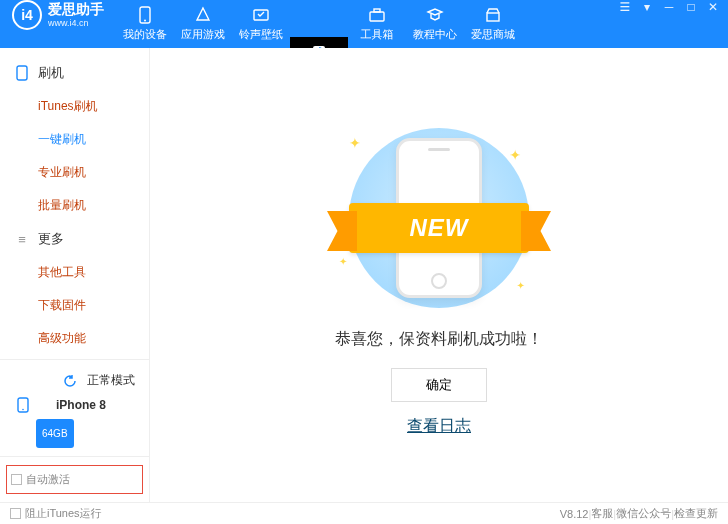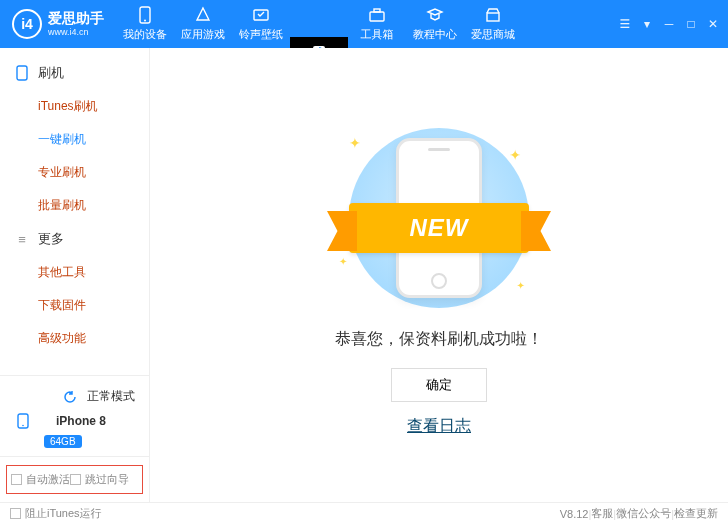--- a/index.html
+++ b/index.html
@@ -1,18 +1,18 @@
 <!DOCTYPE html>
 <html><head>
 <meta charset="utf-8">
 <style>
 * { margin: 0; padding: 0; box-sizing: border-box; }
 body { font-family: "Microsoft YaHei", Arial, sans-serif; font-size: 12px; color: #333; background: #fff; width: 728px; height: 524px; overflow: hidden; }
 
-.header { background: #1c8aff; height: 48px; display: flex; align-items: center; color: #fff; }
+.header { background: #1c8aff; height: 48px; display: flex; align-items: flex-start; color: #fff; }
 .logo-area { display: flex; align-items: center; padding: 0 12px; }
 .logo-circle { width: 30px; height: 30px; border: 2px solid #fff; border-radius: 50%; display: flex; align-items: center; justify-content: center; font-weight: bold; font-size: 14px; margin-right: 6px; }
 .logo-text { line-height: 1.2; }
 .logo-text .cn { font-size: 14px; font-weight: bold; }
 .logo-text .url { font-size: 9px; opacity: 0.9; }
 
 .nav { display: flex; flex: 1; height: 100%; }
 .nav-item { width: 58px; height: 100%; display: flex; flex-direction: column; align-items: center; justify-content: center; cursor: pointer; }
 .nav-item.active { background: #000000; margin-top: 37px; }
 .nav-item .ico { width: 18px; height: 18px; margin-bottom: 3px; display: flex; align-items: center; justify-content: center; }
@@ -28,21 +28,21 @@
 .sb-group-h { display: flex; align-items: center; padding: 8px 14px; color: #333; font-size: 13px; }
 .sb-group-h .gicon { width: 16px; margin-right: 8px; display: flex; align-items: center; justify-content: center; color: #1c8aff; }
 .sb-item { padding: 8px 14px 8px 38px; font-size: 12px; color: #c2410c; cursor: pointer; }
 .sb-item.active { color: #1c8aff; }
 
 .sb-status { border-top: 1px solid #eee; padding: 8px 10px; }
 .status-row { display: flex; align-items: center; padding: 4px 4px; justify-content: flex-end; }
 .status-row .sicon { width: 18px; margin-right: 8px; color: #1c8aff; display: flex; align-items: center; justify-content: center; }
 .device-row { display: flex; align-items: center; padding: 4px 4px; gap: 16px; }
 .device-row .sicon { width: 18px; margin-right: 8px; color: #1c8aff; display: flex; align-items: center; justify-content: center; }
-.storage-badge { display: inline-block; background: #1c8aff; color: #fff; font-size: 10px; padding: 1px 6px; border-radius: 3px; margin-left: 34px; margin-top: 2px; }
+.storage-badge { display: inline-block; background: #1c8aff; color: #fff; font-size: 10px; padding: 9px 6px; border-radius: 3px; margin-left: 26px; margin-top: 2px; }
 
 .sb-bottom { border-top: 1px solid #eee; padding: 8px 6px; }
 .red-box { border: 1.5px solid #e74c3c; padding: 6px 4px; display: flex; align-items: center; }
 .chk { display: flex; align-items: center; font-size: 11px; color: #888; cursor: pointer; }
 .chk-box { width: 11px; height: 11px; border: 1px solid #bbb; margin-right: 4px; background: #fff; }
 
 .main { flex: 1; display: flex; flex-direction: column; align-items: center; justify-content: center; background: #fff; position: relative; padding-top: 10px; }
 .illus { width: 260px; height: 190px; position: relative; margin-bottom: 16px; }
 .circle-bg { position: absolute; left: 50%; top: 50%; transform: translate(-50%,-50%); width: 180px; height: 180px; border-radius: 50%; background: radial-gradient(circle at 50% 45%, #d0edff 0%, #a8dcff 70%, #9ed6fb 100%); }
 .phone { position: absolute; left: 50%; top: 50%; transform: translate(-50%,-50%); width: 86px; height: 160px; background: #fff; border: 3px solid #e6e6e6; border-radius: 14px; box-shadow: 0 4px 10px rgba(0,0,0,0.08); }
@@ -208,24 +208,20 @@
         <span style="font-weight:bold">iPhone 8</span>
       </div>
       <span class="storage-badge">64GB</span>
     </div>
 
     <div class="sb-bottom">
       <div class="red-box">
         <label class="chk">
             <span class="chk-box"></span>
             <span>自动激活</span>
-          </label>
-        <label class="chk">
-            <span class="chk-box"></span>
-            <span>跳过向导</span>
           </label>
       </div>
     </div>
   </div>
 
   <div class="main">
     <div class="illus">
       <div class="circle-bg"></div>
       <span class="sparkle" style="top:12px; left:40px">✦</span>
       <span class="sparkle" style="top:24px; right:48px">✦</span>

